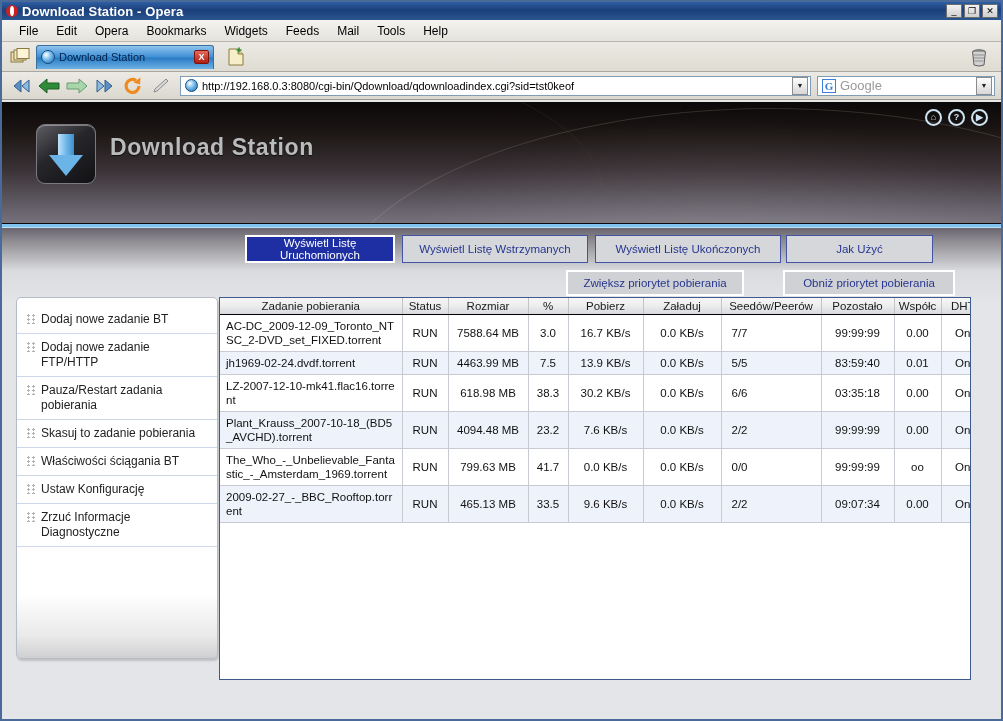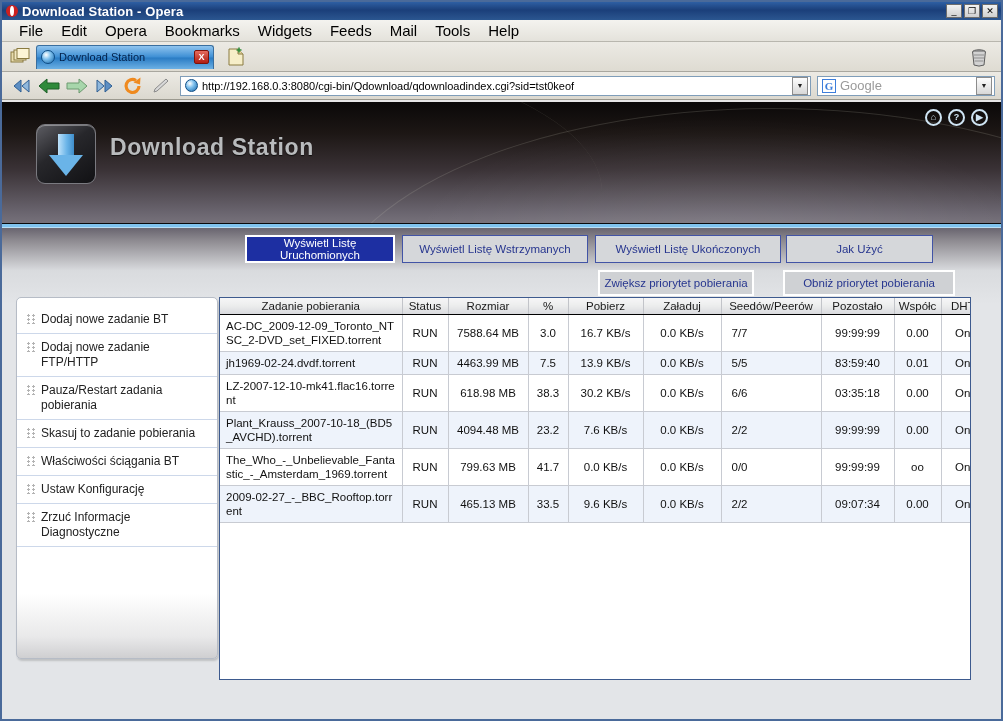--- a/index.html
+++ b/index.html
@@ -53,21 +53,21 @@
   }
 
   
   #menubar {
     height: 22px;
     background: linear-gradient(to bottom,#f4f3ef,#e4e2db);
     border-bottom: 1px solid #b8b6ae;
     display: flex; align-items: center; padding-left: 8px;
   }
   #menubar .mi {
-    font-size: 15px; color: #000; padding: 2px 9px;
+    font-size: 12px; color: #000; padding: 2px 9px;
     white-space: nowrap;
   }
 
   
   #tabbar {
     height: 30px;
     background: linear-gradient(to bottom,#eceae4,#dedbd2);
     border-bottom: 1px solid #a9a79f;
     display: flex; align-items: center; padding: 0 4px;
     position: relative;
@@ -426,21 +426,21 @@
       </div>
     </div>
     <div id="banner-rule"></div>
 
     <div id="ctrlstrip">
       <div class="tabbtn active" style="left:243px;width:150px;">Wyświetl Listę Uruchomionych</div>
       <div class="tabbtn" style="left:400px;width:186px;">Wyświetl Listę Wstrzymanych</div>
       <div class="tabbtn" style="left:593px;width:186px;">Wyświetl Listę Ukończonych</div>
       <div class="tabbtn" style="left:784px;width:147px;">Jak Użyć</div>
 
-      <div class="prio" style="left:596px;width:156px;">Zwiększ priorytet pobierania</div>
+      <div class="prio" style="left:564px;width:178px;">Zwiększ priorytet pobierania</div>
       <div class="prio" style="left:781px;width:172px;">Obniż priorytet pobierania</div>
     </div>
 
     <div id="main">
 
       <div id="sidebar">
         <div class="sb-inner">
           <div class="sb-item">
             <span class="grip"></span>
             <span>Dodaj nowe zadanie BT</span>

